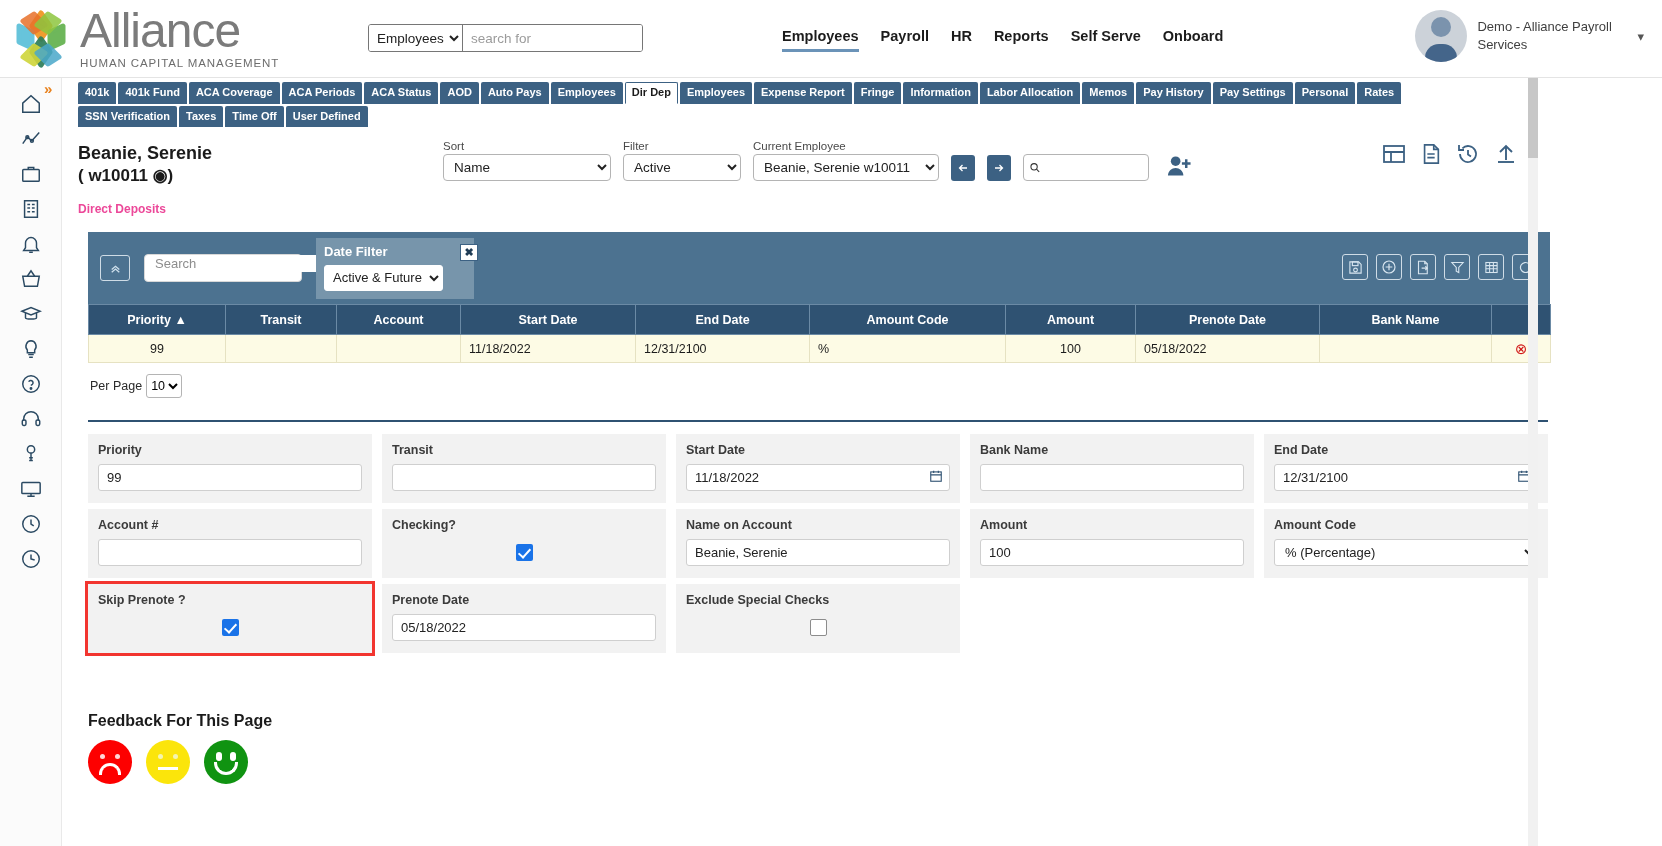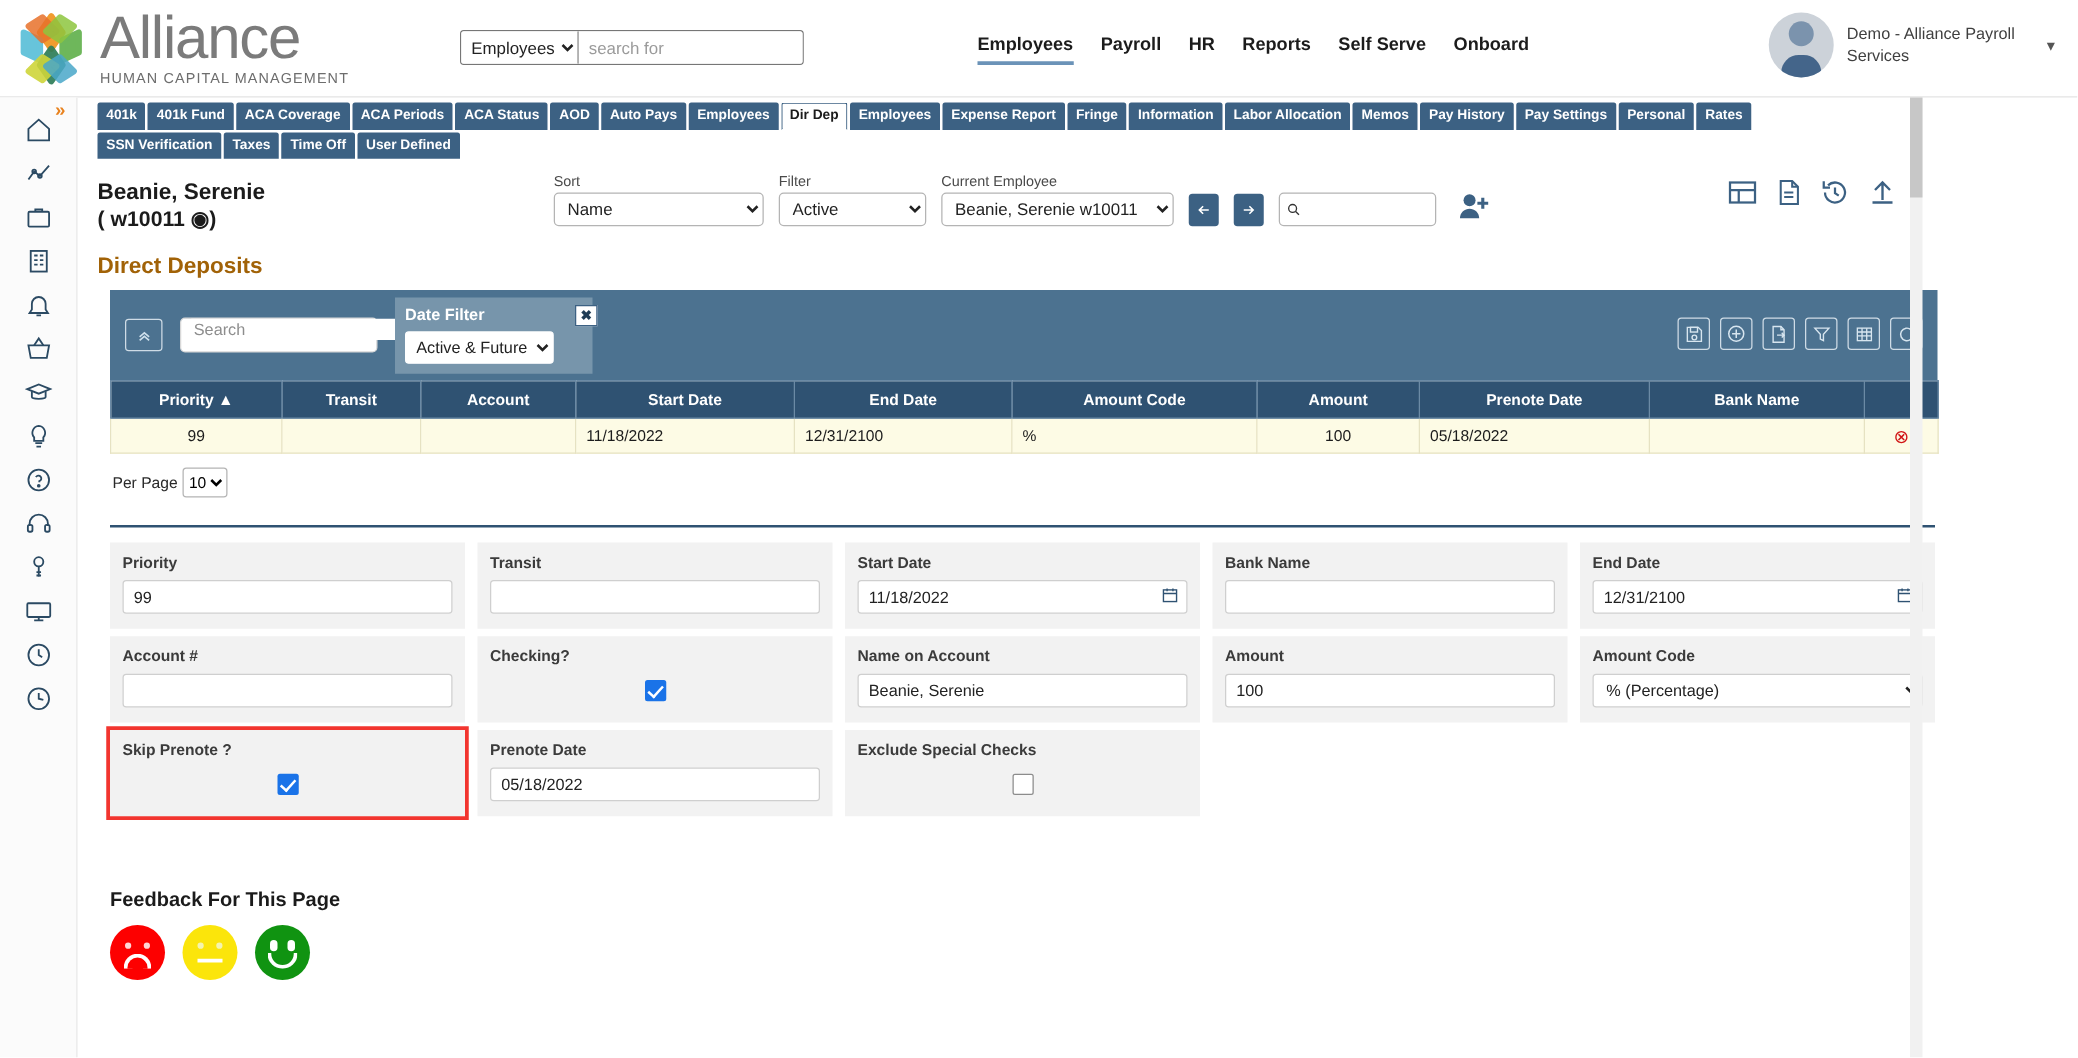--- a/index.html
+++ b/index.html
@@ -101,21 +101,21 @@
     background:#3c6183; color:#fff; font-size:11px; font-weight:bold;
     padding:4px 7px 5px 7px; line-height:1.15; border-radius:2px 2px 0 0;
     white-space:nowrap; cursor:pointer; font-family:"Liberation Sans", sans-serif;
   }
   .tab.active { background:#ffffff; color:#1b1b1b; border:1px solid #3c6183; border-bottom:1px solid #fff; padding:3px 6px 4px 6px; }
 
   
   .emphead { position:absolute; left:78px; top:142px; }
   .empname { font-size:18px; font-weight:bold; color:#1b1b1b; line-height:1.25; }
   .empid { font-size:17px; font-weight:bold; color:#1b1b1b; line-height:1.3; }
-  .sectitle { font-size:18px; font-weight:bold; color:#a16207; margin-top:15px; }
+  .sectitle { font-size:12px; font-weight:bold; color:#ec4899; margin-top:15px; }
 
   .filters { position:absolute; left:443px; top:140px; display:flex; align-items:flex-end; gap:12px; }
   .fgrp { display:flex; flex-direction:column; }
   .flab { font-size:11.5px; color:#4a4a4a; margin-bottom:2px; font-family:"Liberation Sans", sans-serif; }
   .fsel {
     height:27px; border:1px solid #b4b4b4; border-radius:4px; background:#fff;
     font-size:13.5px; padding:0 6px; color:#222; outline:none;
     font-family:"Liberation Sans", sans-serif;
   }
   .navbtn {

